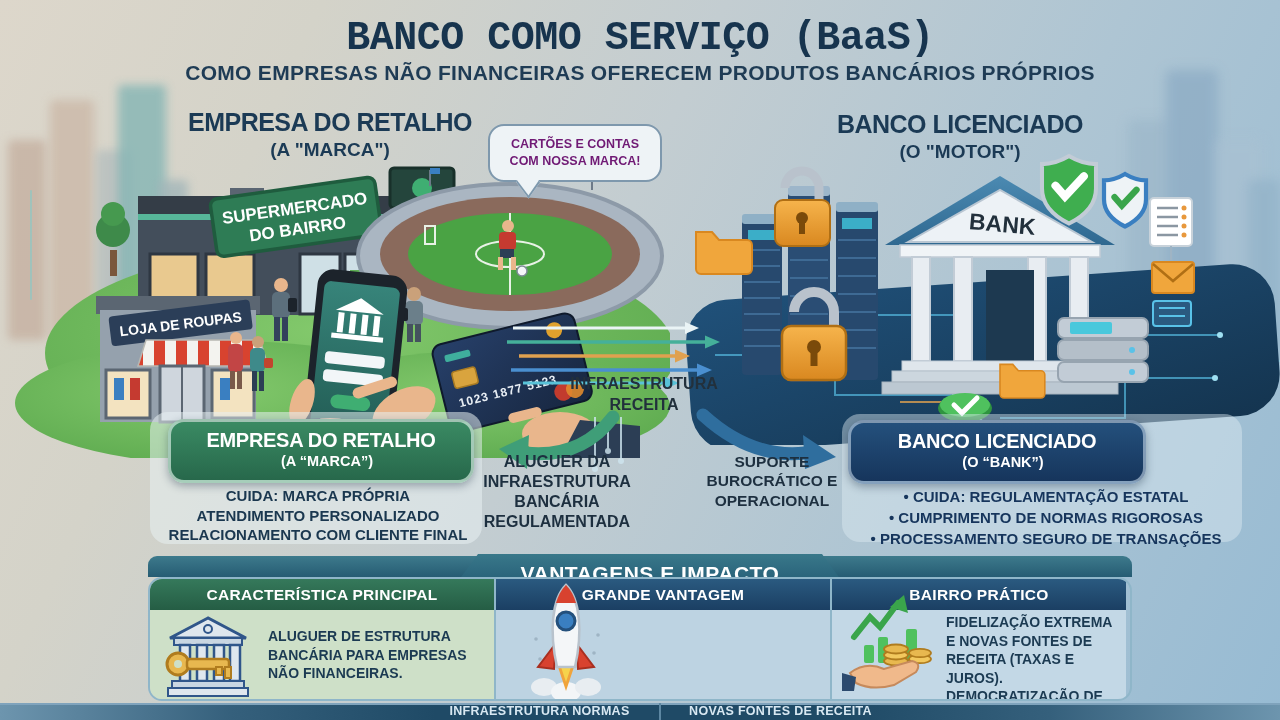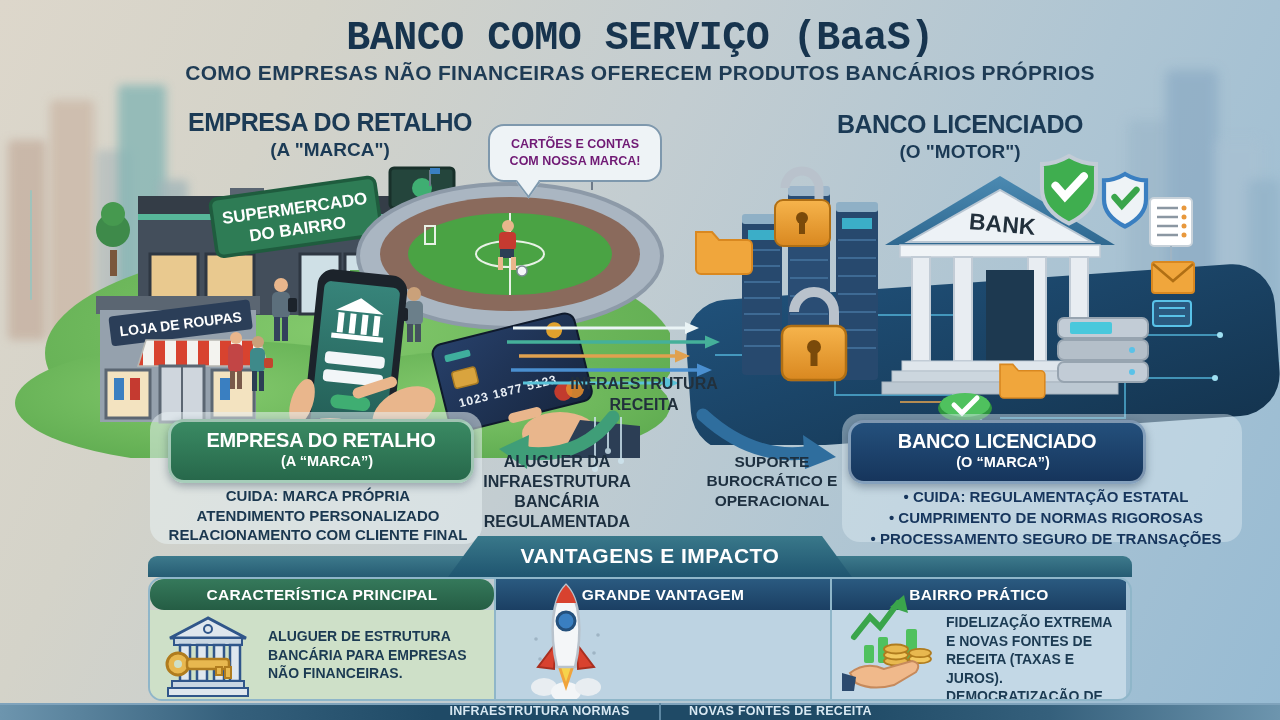--- a/index.html
+++ b/index.html
@@ -36,31 +36,31 @@
   .pill .p1{font-size:20px;font-weight:800;margin-top:7px;letter-spacing:-.3px;}
   .pill .p2{font-size:14.5px;font-weight:700;margin-top:1px;padding-left:12px;}
   .pill-green{background:linear-gradient(180deg,#3a8a63,#27684b);border:3px solid rgba(225,242,233,.65);}
   .pill-navy{background:linear-gradient(180deg,#24507c,#16355c);border:3px solid rgba(214,230,244,.55);}
   .cardlines{z-index:5;text-align:center;color:#1a374f;font-size:15px;font-weight:800;line-height:1.3;}
   .bullets{z-index:5;color:#16355c;font-size:15px;font-weight:800;line-height:1.4;text-align:center;}
   .flowlab{z-index:5;text-align:center;font-weight:800;color:#22303c;}
   
   .wing{left:148px;top:556px;width:984px;height:21px;z-index:7;
         background:linear-gradient(180deg,#3d7a8c,#265c73);border-radius:9px 9px 0 0;}
-  .tab{left:448px;top:536px;width:404px;height:41px;z-index:7;
+  .tab{left:448px;top:554px;width:404px;height:41px;z-index:7;
        background:linear-gradient(180deg,#39788a,#1f5570);
        clip-path:polygon(30px 0,374px 0,404px 41px,0 41px);
        color:#fff;font-size:21px;font-weight:800;letter-spacing:.5px;text-align:center;line-height:40px;}
   
   .table{left:148px;top:577px;width:984px;height:124px;z-index:7;display:flex;
          border:2.5px solid #8fb6c9;border-radius:14px;overflow:hidden;box-sizing:border-box;}
   .col{position:relative;height:100%;box-sizing:border-box;}
   .col+.col{border-left:2px solid #8fb6c9;}
   .col-h{height:31px;line-height:31px;text-align:center;color:#fff;font-size:15.5px;font-weight:800;letter-spacing:.3px;}
-  .g-h{background:linear-gradient(180deg,#35795b,#255d44);border-radius:14px;}
+  .g-h{background:linear-gradient(180deg,#35795b,#255d44);}
   .b-h{background:linear-gradient(180deg,#2a5a80,#1b3f63);}
   .col-b{position:absolute;left:0;top:31px;right:0;bottom:0;}
   .c1b{background:#cee0c8;} .c2b{background:#bdd3e2;} .c3b{background:#c3d8e6;}
   .col-t{position:absolute;font-size:14px;font-weight:800;color:#1b3a52;line-height:1.33;}
   .col-icon{position:absolute;z-index:2;}
   
   .footer{left:0;top:703px;width:1280px;height:17px;z-index:7;
      background:linear-gradient(90deg,#6d95ae 0%,#35607c 18%,#1f4a66 34%,#1f4a66 66%,#35607c 82%,#6d95ae 100%);}
   .footer .fwrap{position:absolute;left:420px;top:0;width:480px;height:17px;display:flex;align-items:center;}
   .fitem{flex:1;text-align:center;color:#d8e8f2;font-size:12.5px;font-weight:700;letter-spacing:.3px;line-height:17px;}
@@ -499,21 +499,21 @@
     <div>ATENDIMENTO PERSONALIZADO</div>
     <div>RELACIONAMENTO COM CLIENTE FINAL</div>
   </div>
 
   <div class="abs flowlab" style="left:468px;top:452px;width:178px;font-size:16px;line-height:1.25;color:#1d2f3f;">ALUGUER DA INFRAESTRUTURA BANCÁRIA REGULAMENTADA</div>
   <div class="abs flowlab" style="left:688px;top:452px;width:168px;font-size:15.5px;line-height:1.25;color:#1d2f3f;">SUPORTE BUROCRÁTICO E OPERACIONAL</div>
 
   <div class="abs panel" style="left:842px;top:414px;width:400px;height:128px;background:rgba(222,234,242,.45);"></div>
   <div class="pill pill-navy" style="left:848px;top:420px;width:292px;height:58px;">
     <div class="p1">BANCO LICENCIADO</div>
-    <div class="p2">(O “MARCA”)</div>
+    <div class="p2">(O “BANK”)</div>
   </div>
   <div class="abs bullets" style="left:848px;top:486px;width:396px;">
     <div>• CUIDA: REGULAMENTAÇÃO ESTATAL</div>
     <div>• CUMPRIMENTO DE NORMAS RIGOROSAS</div>
     <div>• PROCESSAMENTO SEGURO DE TRANSAÇÕES</div>
   </div>
 
   <div class="abs wing"></div>
   <div class="abs tab">
     <span>VANTAGENS E IMPACTO</span>

